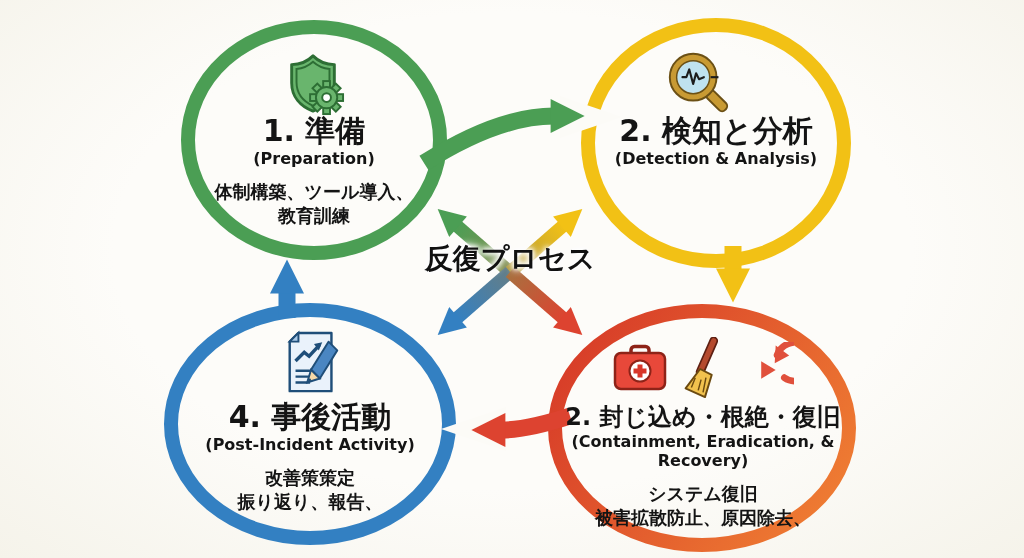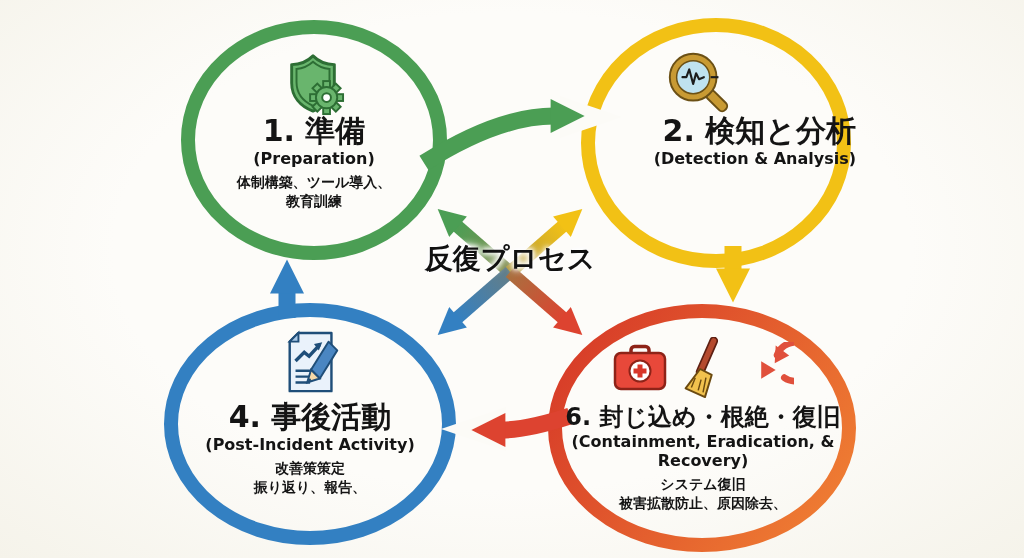--- a/index.html
+++ b/index.html
@@ -5,21 +5,21 @@
   html,body{margin:0;padding:0;}
   .canvas{
     position:relative;width:1024px;height:558px;overflow:hidden;
     background:radial-gradient(ellipse at 50% 45%, #fdfcf9 55%, #f5f3ea 100%);
     font-family:"DejaVu Sans","Liberation Sans",sans-serif;color:#141414;
   }
   .shapes{position:absolute;left:0;top:0;}
   .stage-text{position:absolute;text-align:center;}
   .stage-title{font-weight:700;font-size:30px;line-height:1.15;}
   .stage-sub{font-weight:700;font-size:16px;line-height:1.2;}
-  .stage-body{font-weight:700;font-size:14px;line-height:1.35;margin-top:5px;}
+  .stage-body{font-weight:700;font-size:18px;line-height:1.35;margin-top:12px;}
   .stage-text.small .stage-title{font-size:24px;}
   .stage-text.small .stage-sub{font-size:16px;}
   .icon{position:absolute;}
   .icon-row{position:absolute;display:flex;align-items:center;gap:13px;}
   .center-label{
     position:absolute;left:395px;top:240px;width:230px;text-align:center;
     font-size:28px;font-weight:700;color:#111;
     text-shadow:0 0 5px #fff,0 0 5px #fff,0 0 8px #fff,0 0 10px #fff;
   }
 </style>
@@ -169,27 +169,27 @@
 
   <div class="stage-text" style="left:174px;top:114px;width:280px;">
     <div class="stage-title">1. 準備</div>
     <div class="stage-sub">(Preparation)</div>
     <div class="stage-body">
       <div>体制構築、ツール導入、</div>
       <div>教育訓練</div>
     </div>
   </div>
 
-  <div class="stage-text" style="left:576px;top:114px;width:280px;text-align:right;">
+  <div class="stage-text" style="left:576px;top:114px;width:280px;">
     <div class="stage-title">2. 検知と分析</div>
     <div class="stage-sub">(Detection &amp; Analysis)</div>
   </div>
 
   <div class="stage-text small" style="left:543px;top:404px;width:320px;">
-    <div class="stage-title">6. 封じ込め・根絶・復旧</div>
+    <div class="stage-title">2. 封じ込め・根絶・復旧</div>
     <div class="stage-sub">(Containment, Eradication, &amp; Recovery)</div>
     <div class="stage-body">
       <div>システム復旧</div>
       <div>被害拡散防止、原因除去、</div>
     </div>
   </div>
 
   <div class="stage-text" style="left:170px;top:400px;width:280px;">
     <div class="stage-title">4. 事後活動</div>
     <div class="stage-sub">(Post-Incident Activity)</div>

